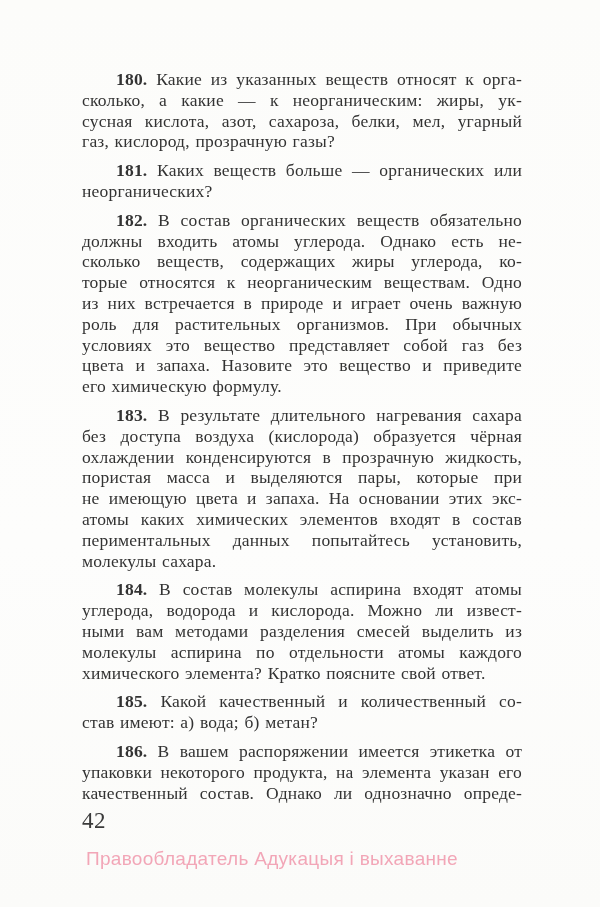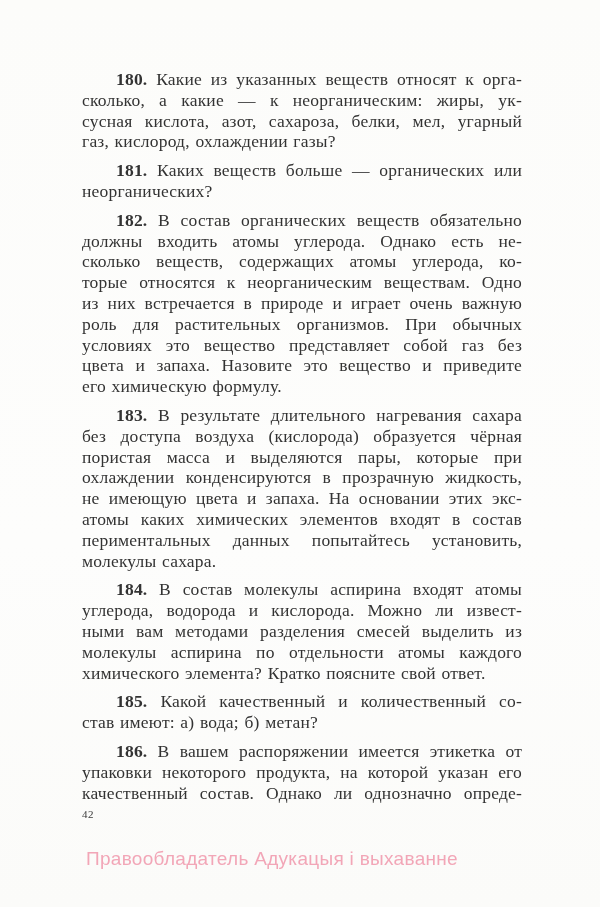--- a/index.html
+++ b/index.html
@@ -43,21 +43,21 @@
   .line.last {
     text-align-last: left;
   }
   .num {
     font-weight: bold;
   }
   .page-number {
     position: absolute;
     left: 82px;
     top: 808px;
-    font-size: 11px;
+    font-size: 23px;
     color: #3a3a3a;
     letter-spacing: 0.5px;
   }
   .copyright {
     position: absolute;
     left: 0;
     top: 848px;
     width: 544px;
     text-align: center;
     font-family: "Liberation Sans", "DejaVu Sans", sans-serif;
@@ -68,59 +68,59 @@
 </style>
 </head>
 <body>
 
 <div class="page">
   <div class="text-column" id="text-column">
       <div class="para">
         <div class="line first"><span class="num">180.</span> Какие из указанных веществ относят к орга-</div>
         <div class="line">сколько, а какие — к неорганическим: жиры, ук-</div>
         <div class="line">сусная кислота, азот, сахароза, белки, мел, угарный</div>
-        <div class="line last">газ, кислород, охлаждении газы?</div>
+        <div class="line last">газ, кислород, прозрачную газы?</div>
       </div>
       <div class="para">
         <div class="line first"><span class="num">181.</span> Каких веществ больше — органических или</div>
         <div class="line last">неорганических?</div>
       </div>
       <div class="para">
         <div class="line first"><span class="num">182.</span> В состав органических веществ обязательно</div>
         <div class="line">должны входить атомы углерода. Однако есть не-</div>
-        <div class="line">сколько веществ, содержащих атомы углерода, ко-</div>
+        <div class="line">сколько веществ, содержащих жиры углерода, ко-</div>
         <div class="line">торые относятся к неорганическим веществам. Одно</div>
         <div class="line">из них встречается в природе и играет очень важную</div>
         <div class="line">роль для растительных организмов. При обычных</div>
         <div class="line">условиях это вещество представляет собой газ без</div>
         <div class="line">цвета и запаха. Назовите это вещество и приведите</div>
         <div class="line last">его химическую формулу.</div>
       </div>
       <div class="para">
         <div class="line first"><span class="num">183.</span> В результате длительного нагревания сахара</div>
         <div class="line">без доступа воздуха (кислорода) образуется чёрная</div>
+        <div class="line">охлаждении конденсируются в прозрачную жидкость,</div>
         <div class="line">пористая масса и выделяются пары, которые при</div>
-        <div class="line">охлаждении конденсируются в прозрачную жидкость,</div>
         <div class="line">не имеющую цвета и запаха. На основании этих экс-</div>
         <div class="line">атомы каких химических элементов входят в состав</div>
         <div class="line">периментальных данных попытайтесь установить,</div>
         <div class="line last">молекулы сахара.</div>
       </div>
       <div class="para">
         <div class="line first"><span class="num">184.</span> В состав молекулы аспирина входят атомы</div>
         <div class="line">углерода, водорода и кислорода. Можно ли извест-</div>
         <div class="line">ными вам методами разделения смесей выделить из</div>
         <div class="line">молекулы аспирина по отдельности атомы каждого</div>
         <div class="line last">химического элемента? Кратко поясните свой ответ.</div>
       </div>
       <div class="para">
         <div class="line first"><span class="num">185.</span> Какой качественный и количественный со-</div>
         <div class="line last">став имеют: а) вода; б) метан?</div>
       </div>
       <div class="para">
         <div class="line first"><span class="num">186.</span> В вашем распоряжении имеется этикетка от</div>
-        <div class="line">упаковки некоторого продукта, на которой указан его</div>
+        <div class="line">упаковки некоторого продукта, на элемента указан его</div>
         <div class="line">качественный состав. Однако ли однозначно опреде-</div>
       </div>
     </div>
   <div class="page-number">42</div>
   <div class="copyright">Правообладатель Адукацыя і выхаванне</div>
 </div>
 
 </body></html>

